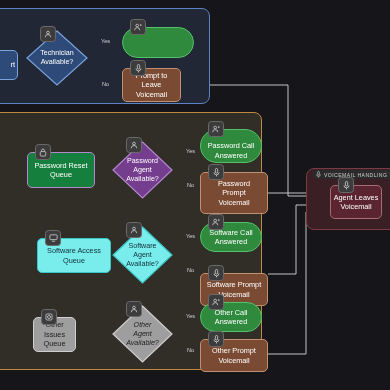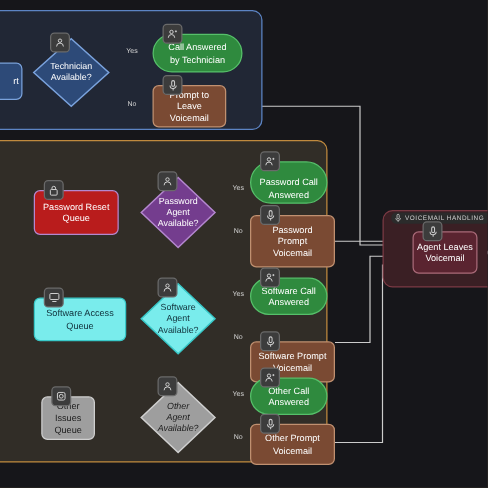--- a/index.html
+++ b/index.html
@@ -31,22 +31,22 @@
      display:flex;align-items:center;justify-content:center;text-align:center;
      color:#ffffff;font-size:7.3px;line-height:9.4px;
      padding:2px;}
   .rect{border-radius:5px;border-width:1.2px;border-style:solid;}
   .stadium{border-radius:999px;border-width:1.2px;border-style:solid;}
 
   
   .n-blue  {background:#2d4a78;border-color:#7aa2dc;}
   .n-green {background:#2f8a3e;border-color:#56c06a;}
   .n-brown {background:#7a4a33;border-color:#c09070;}
-  .n-purple{background:#b91c1c;border-color:#b487cf;}
-  .n-cyan  {background:#79ecec;border-color:#38c8c8;color:#10303a;}
+  .n-purple{background:#15803d;border-color:#b487cf;}
+  .n-cyan  {background:#79ecec;border-color:#38c8c8;color:#10303a;margin-left:10px;}
   .n-grey  {background:#9e9e9e;border-color:#cfcfcf;color:#1c1c1c;}
   .n-maroon{background:#5a2430;border-color:#a96a78;}
 
   
   .diamond{position:absolute;}
   .diamond .dshape{position:absolute;inset:0;}
   .diamond .dlabel{position:absolute;inset:0;display:flex;align-items:center;
      justify-content:center;text-align:center;font-size:7.1px;line-height:9px;
      color:#fff;pointer-events:none;}
   .d-cyan .dlabel{color:#10303a;}
@@ -159,24 +159,20 @@
 </div>
 
 <div class="node stadium n-green" style="left:122px;top:27px;width:72px;height:31px;">
   <div class="nicon">
     <svg width="8" height="8" viewBox="0 0 10 10">
         <circle cx="4" cy="3.2" r="1.7" fill="none" stroke="#cfcfcf" stroke-width="1"></circle>
         <path d="M0.8,9 a3.2,3.2 0 0 1 6.4,0" fill="none" stroke="#cfcfcf" stroke-width="1"></path>
         <path d="M7.4,2.6 L9.4,2.6 M8.4,1.6 L8.4,3.6" stroke="#cfcfcf" stroke-width="0.9"></path>
       </svg>
   </div>
-  <span>
-    <span>Call Answered</span><br>
-    <span>by Technician</span>
-  </span>
 </div>
 
 <div class="node rect n-brown" style="left:122px;top:68px;width:59px;height:34px;">
   <div class="nicon">
     <svg width="7" height="9" viewBox="0 0 8 11">
         <rect x="2.6" y="0.6" width="2.8" height="5.6" rx="1.4" fill="none" stroke="#cfcfcf" stroke-width="1"></rect>
         <path d="M1,5.4 a3,3 0 0 0 6,0" fill="none" stroke="#cfcfcf" stroke-width="1"></path>
         <line x1="4" y1="8.4" x2="4" y2="10.3" stroke="#cfcfcf" stroke-width="1"></line>
       </svg>
   </div>

